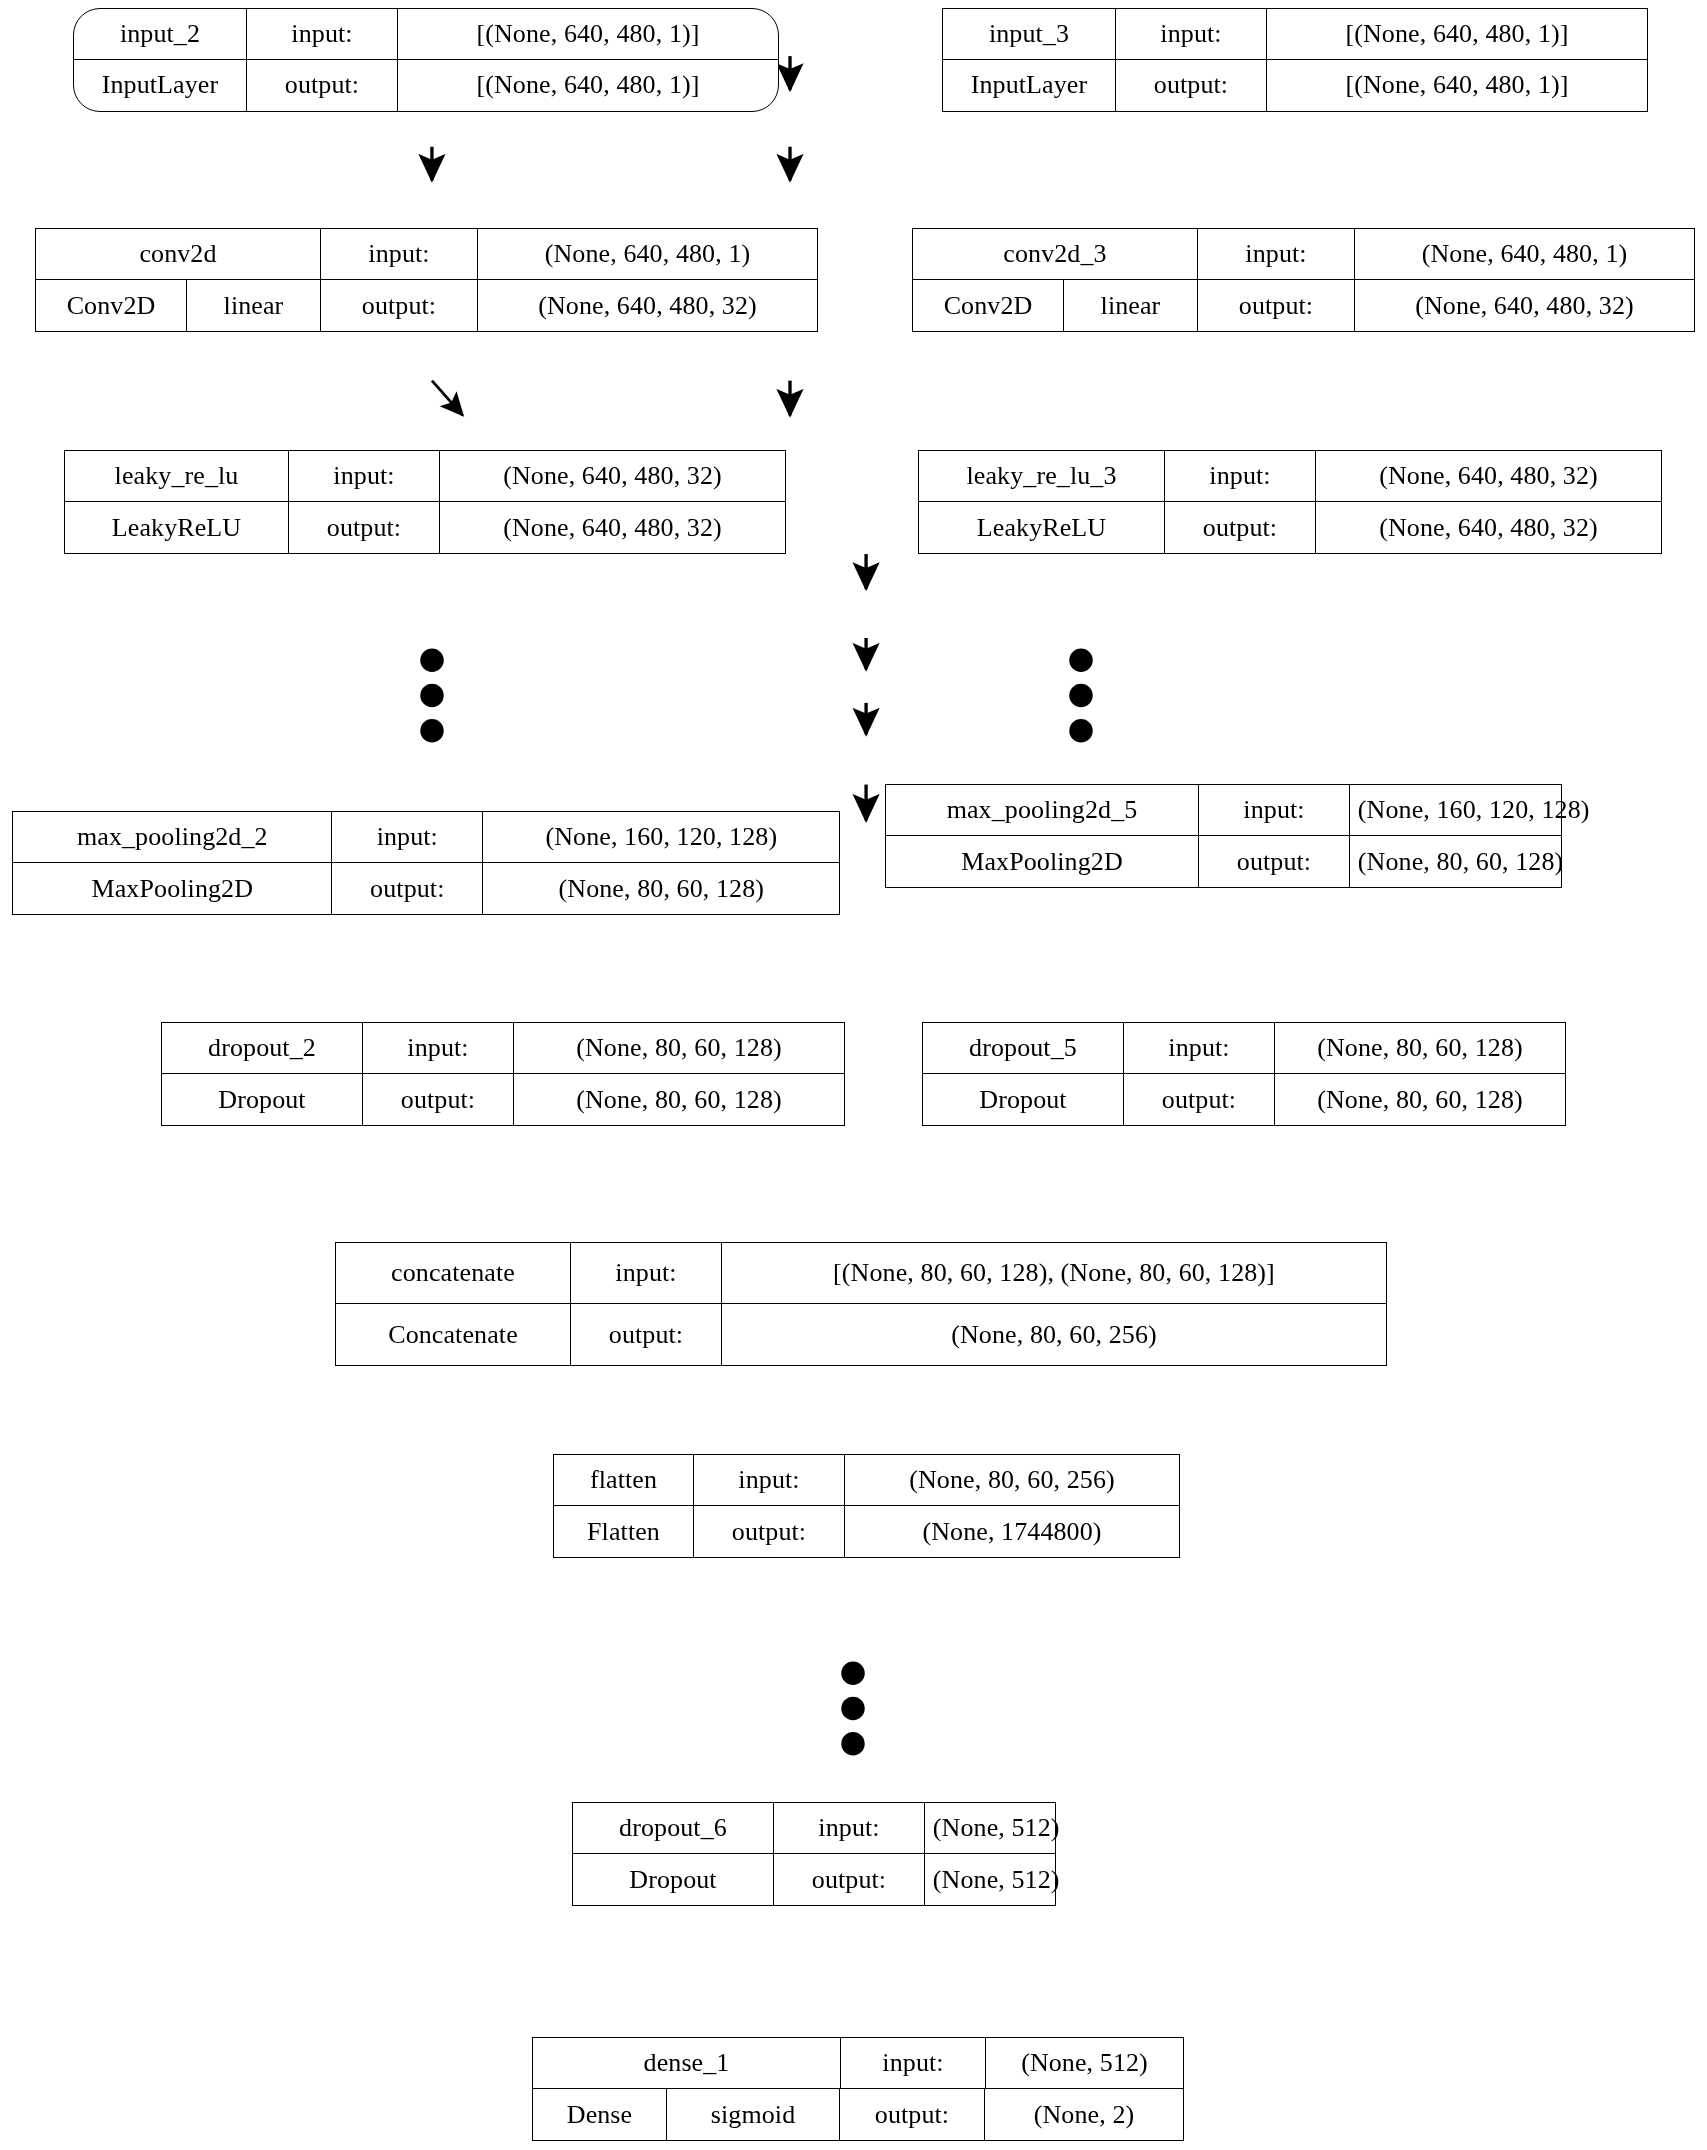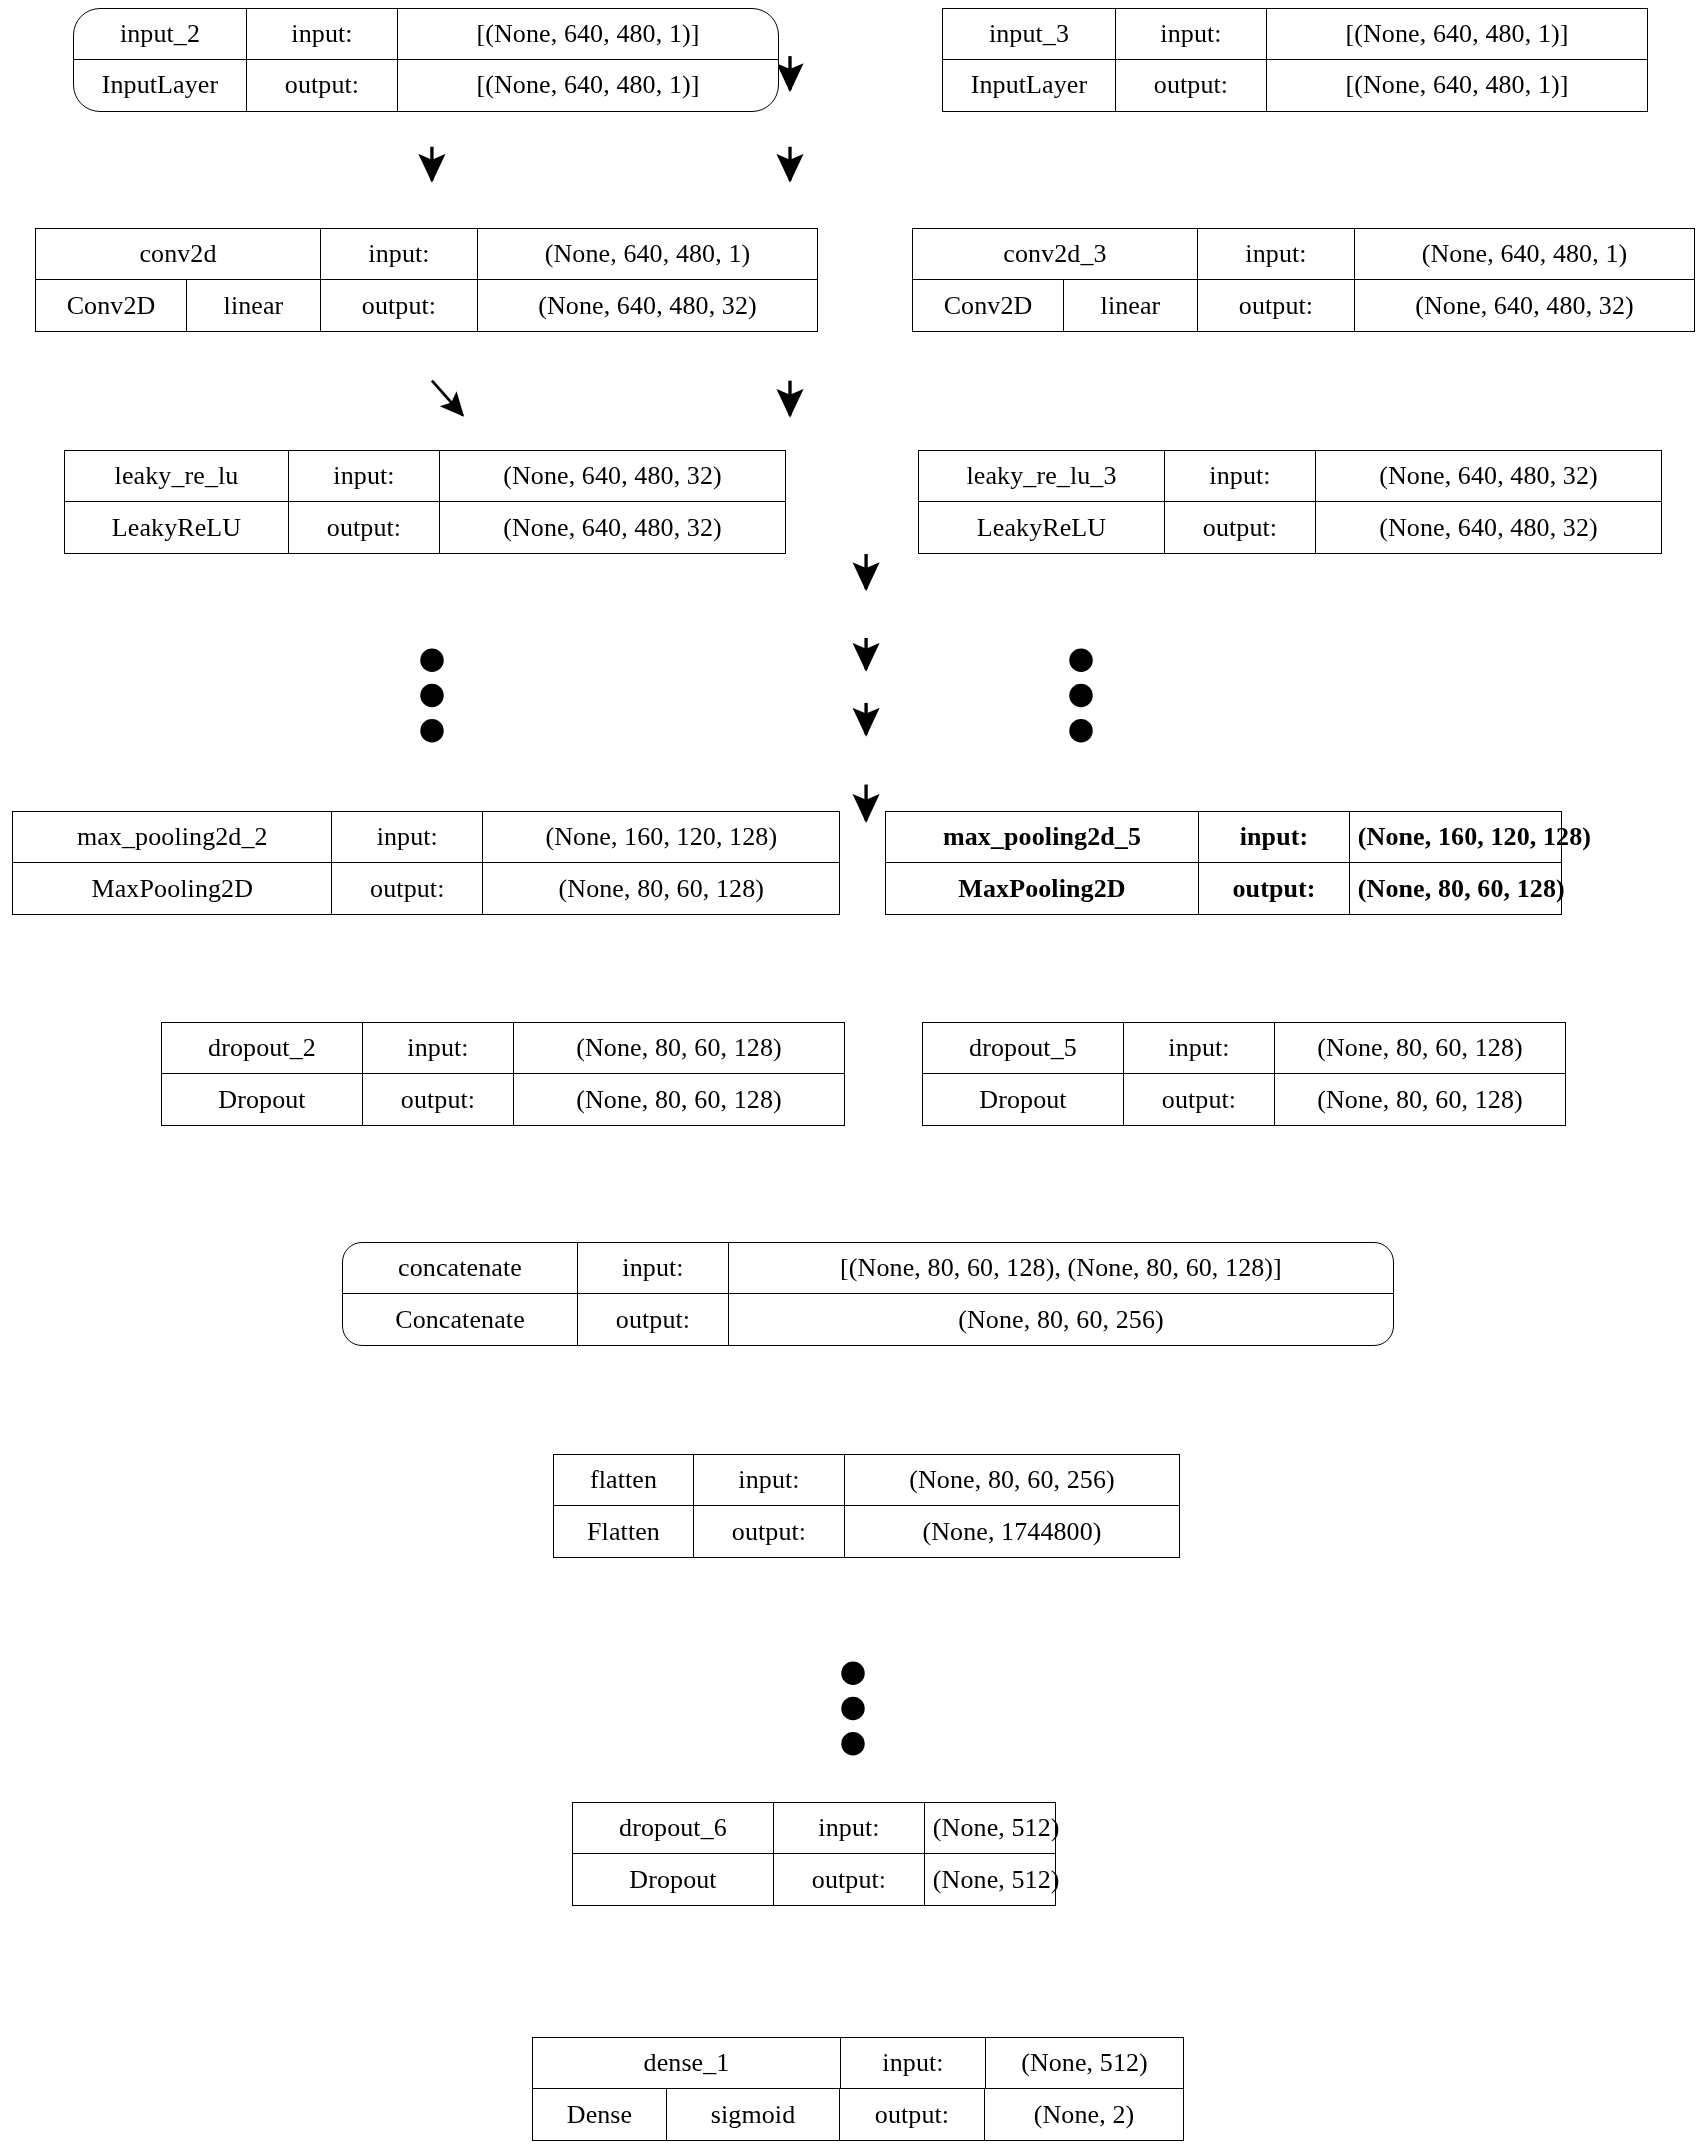--- a/index.html
+++ b/index.html
@@ -225,21 +225,21 @@
       <div class="cell bd io" style="flex:0 0 151px;">input:</div>
       <div class="cell shape" style="flex:1 1 auto;">(None, 160, 120, 128)</div>
     </div>
     <div class="row">
       <div class="cell bd name" style="flex:0 0 319px;">MaxPooling2D</div>
       <div class="cell bd io" style="flex:0 0 151px;">output:</div>
       <div class="cell shape" style="flex:1 1 auto;">(None, 80, 60, 128)</div>
     </div>
   </div>
 
-  <div class="node" style="left:885px;top:811px;width:677px;height:104px;font-weight:bold;">
+  <div class="node" style="left:885px;top:784px;width:677px;height:104px;">
     <div class="row top">
       <div class="cell bd name" style="flex:0 0 313px;">max_pooling2d_5</div>
       <div class="cell bd io" style="flex:0 0 151px;">input:</div>
       <div class="cell shape" style="flex:1 1 auto;">(None, 160, 120, 128)</div>
     </div>
     <div class="row">
       <div class="cell bd name" style="flex:0 0 313px;">MaxPooling2D</div>
       <div class="cell bd io" style="flex:0 0 151px;">output:</div>
       <div class="cell shape" style="flex:1 1 auto;">(None, 80, 60, 128)</div>
     </div>
@@ -264,21 +264,21 @@
       <div class="cell bd io" style="flex:0 0 151px;">input:</div>
       <div class="cell shape" style="flex:1 1 auto;">(None, 80, 60, 128)</div>
     </div>
     <div class="row">
       <div class="cell bd name" style="flex:0 0 201px;">Dropout</div>
       <div class="cell bd io" style="flex:0 0 151px;">output:</div>
       <div class="cell shape" style="flex:1 1 auto;">(None, 80, 60, 128)</div>
     </div>
   </div>
 
-  <div class="node" style="left:342px;top:1242px;width:1052px;height:104px;border-radius:20px;">
+  <div class="node" style="left:335px;top:1242px;width:1052px;height:124px;">
     <div class="row top">
       <div class="cell bd name" style="flex:0 0 235px;">concatenate</div>
       <div class="cell bd io" style="flex:0 0 151px;">input:</div>
       <div class="cell shape" style="flex:1 1 auto;">[(None, 80, 60, 128), (None, 80, 60, 128)]</div>
     </div>
     <div class="row">
       <div class="cell bd name" style="flex:0 0 235px;">Concatenate</div>
       <div class="cell bd io" style="flex:0 0 151px;">output:</div>
       <div class="cell shape" style="flex:1 1 auto;">(None, 80, 60, 256)</div>
     </div>

